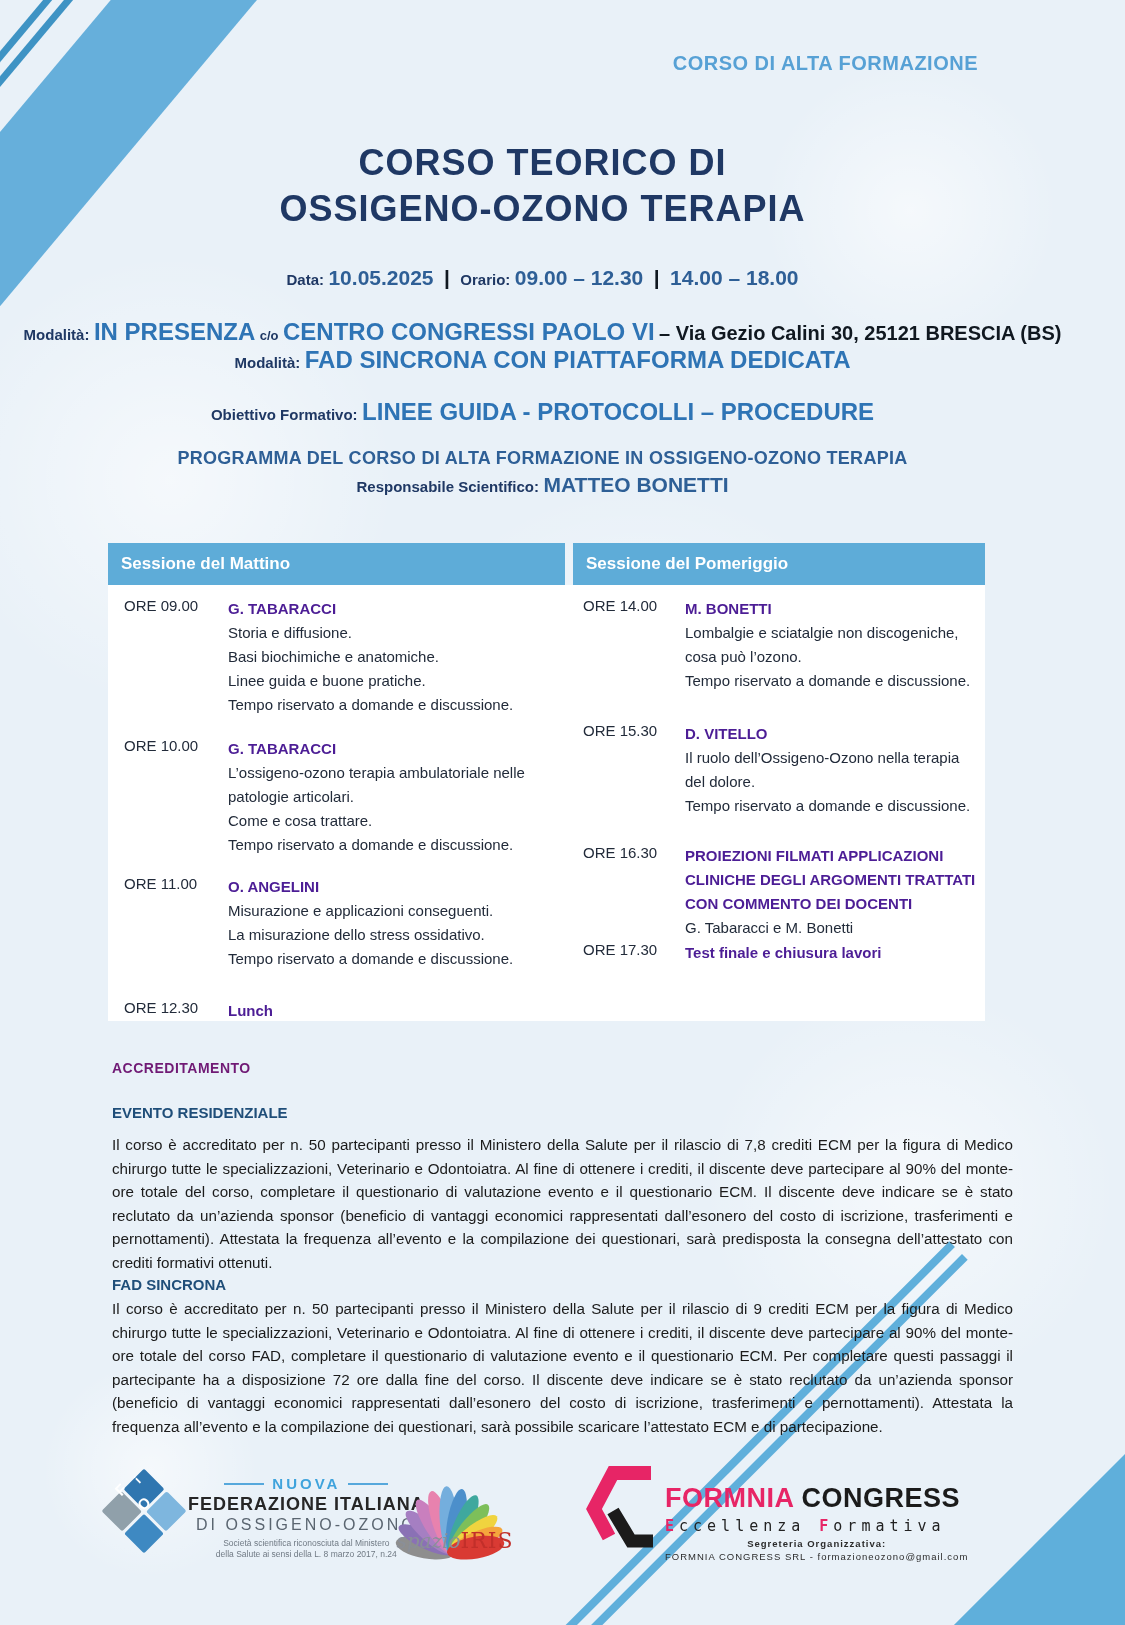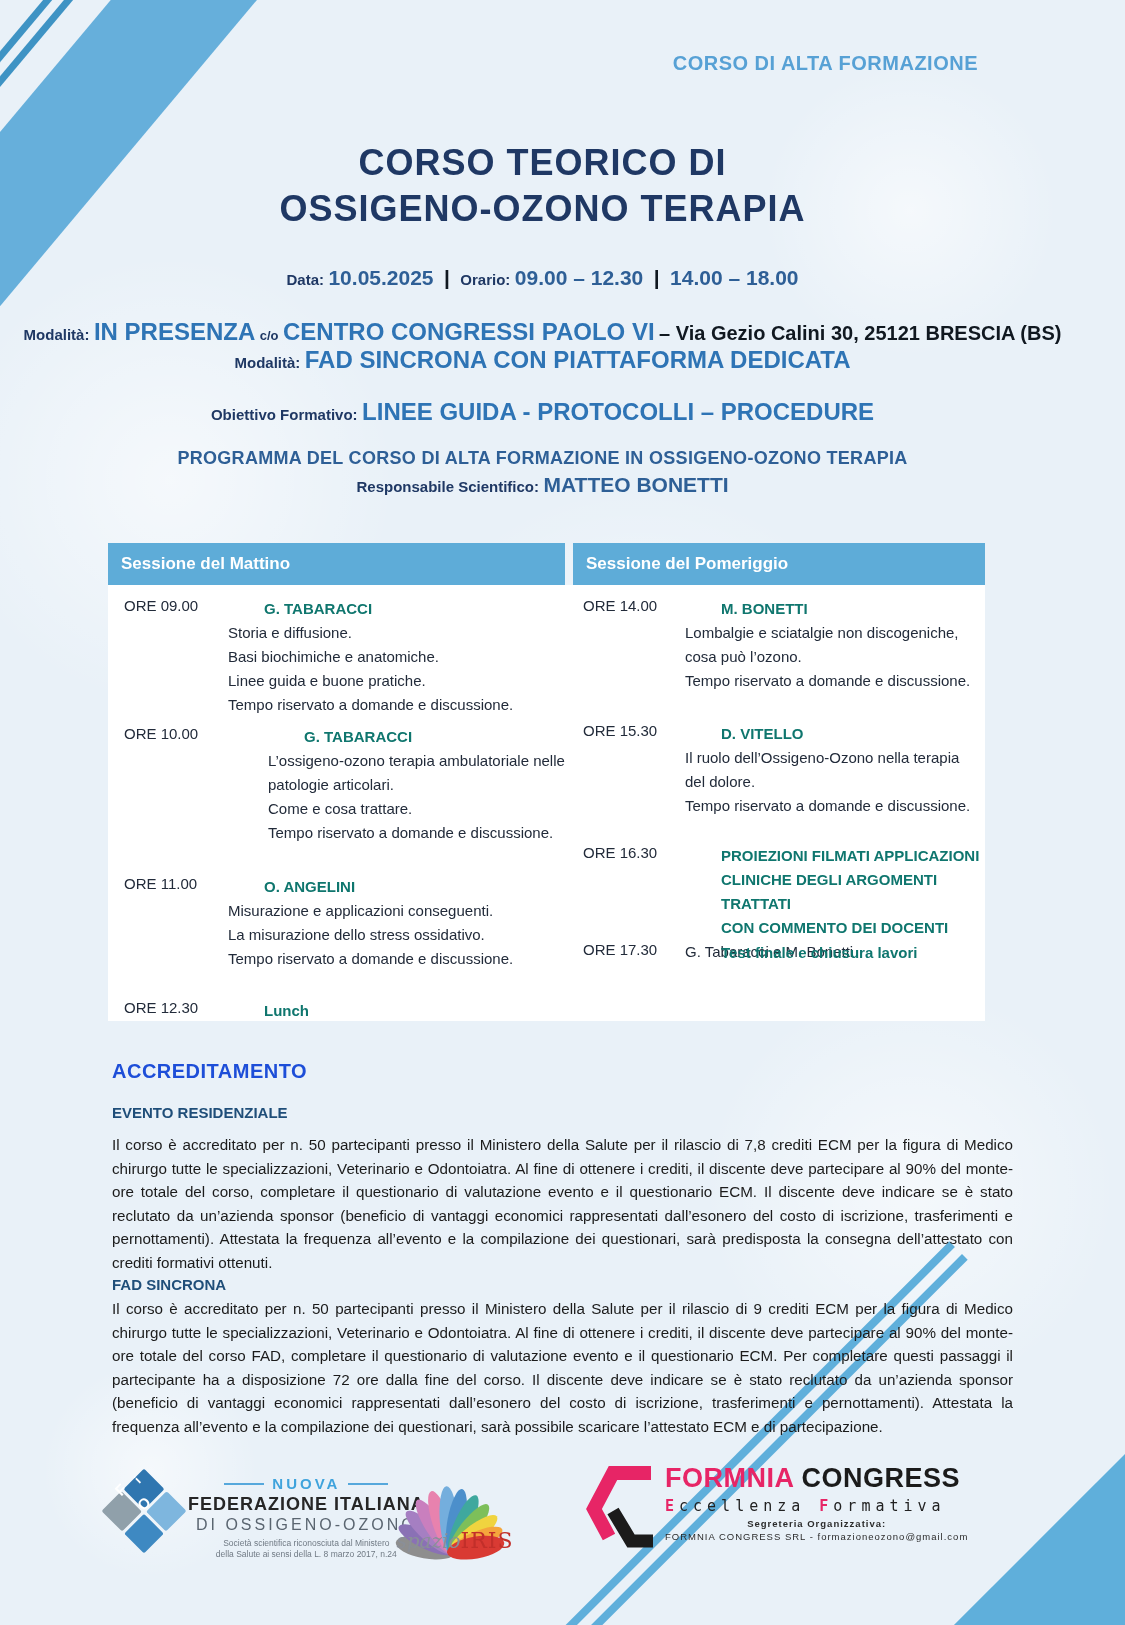--- a/index.html
+++ b/index.html
@@ -42,24 +42,24 @@
   .head-right{left:465px;width:412px;padding-left:13px;box-sizing:border-box;}
   .sched-body{position:absolute;top:42px;left:0;width:877px;height:436px;background:#FFFFFF;}
   .col{position:absolute;top:0;height:436px;}
   .col-left{left:0;width:457px;}
   .col-right{left:465px;width:412px;}
   .sched-item{position:absolute;display:flex;width:100%;}
   .time{font-size:15px;color:#222B3A;flex-shrink:0;}
   .col-left .time{width:104px;padding-left:16px;}
   .col-right .time{width:102px;padding-left:10px;}
   .sched-content{flex:1;font-size:15px;line-height:24px;color:#222B3A;}
-  .speaker{font-weight:bold;color:#0f766e;margin-left:36px;}
-
-  
-  .accr-head{position:absolute;left:112px;top:1060px;font-size:20px;font-weight:bold;color:#1d4ed8;letter-spacing:0.5px;}
+  .speaker{font-weight:bold;color:#4c1d95;}
+
+  
+  .accr-head{position:absolute;left:112px;top:1060px;font-size:14px;font-weight:bold;color:#701a75;letter-spacing:0.5px;}
   .accr-sub{position:absolute;left:112px;font-size:15px;font-weight:bold;color:#1F4E79;}
   .accr-sub-1{top:1104px;}
   .accr-sub-2{top:1276px;}
   .accr-par{position:absolute;left:112px;width:901px;font-size:15.2px;line-height:23.5px;color:#1B1B1B;text-align:justify;}
   .accr-par-1{top:1133px;}
   .accr-par-2{top:1297px;}
 
   
   .footer{position:absolute;left:0;top:1455px;width:1125px;height:130px;}
   
@@ -75,21 +75,21 @@
   .fio-nuova .word{font-size:15px;font-weight:bold;color:#3FA3DC;letter-spacing:3px;margin:0 8px;}
   .fio-name1{font-size:18px;font-weight:bold;color:#262626;letter-spacing:1px;margin-top:2px;}
   .fio-name2{font-size:16px;color:#5A6570;letter-spacing:3px;margin-top:1px;}
   .fio-small{font-size:8.5px;color:#707A84;line-height:11px;margin-top:4px;}
   
   .iris{position:absolute;left:393px;top:15px;width:120px;}
   .iris-text{position:absolute;left:2px;top:58px;width:120px;text-align:center;white-space:nowrap;}
   .iris-spazio{font-family:"DejaVu Serif", serif;font-style:italic;font-size:20px;color:#8A8F98;}
   .iris-iris{font-family:"DejaVu Serif", serif;font-size:22px;color:#C22F2A;letter-spacing:1px;}
   
-  .formnia{position:absolute;left:583px;top:8px;display:flex;}
+  .formnia{position:absolute;left:583px;top:8px;display:flex;align-items:flex-end;}
   .formnia-text{margin-left:10px;text-align:center;}
   .formnia-brand{font-size:27px;font-weight:bold;letter-spacing:0.5px;white-space:nowrap;text-align:left;}
   .formnia-brand .b1{color:#E72566;}
   .formnia-brand .b2{color:#1B1B1B;}
   .formnia-tag{font-family:"DejaVu Sans Mono", monospace;font-size:15px;letter-spacing:5px;color:#222;margin-top:3px;white-space:nowrap;text-align:left;}
   .formnia-tag .ini{color:#E72566;font-weight:bold;}
   .formnia-tag .gap{display:inline-block;width:14px;}
   .formnia-small{font-size:9.5px;color:#2B2B2B;letter-spacing:1px;line-height:13px;margin-top:2px;}
   .formnia-small .b{font-weight:bold;}
 </style>
@@ -166,21 +166,21 @@
         <div class="sched-item" style="top:12px;">
           <div class="time">ORE 09.00</div>
           <div class="sched-content">
             <div class="speaker">G. TABARACCI</div>
             <div>Storia e diffusione.</div>
             <div>Basi biochimiche e anatomiche.</div>
             <div>Linee guida e buone pratiche.</div>
             <div>Tempo riservato a domande e discussione.</div>
           </div>
         </div>
-        <div class="sched-item" style="top:140px;gap:40px;">
+        <div class="sched-item" style="top:152px;">
           <div class="time">ORE 10.00</div>
           <div class="sched-content">
             <div class="speaker">G. TABARACCI</div>
             <div>L’ossigeno-ozono terapia ambulatoriale nelle</div>
             <div>patologie articolari.</div>
             <div>Come e cosa trattare.</div>
             <div>Tempo riservato a domande e discussione.</div>
           </div>
         </div>
         <div class="sched-item" style="top:290px;">

